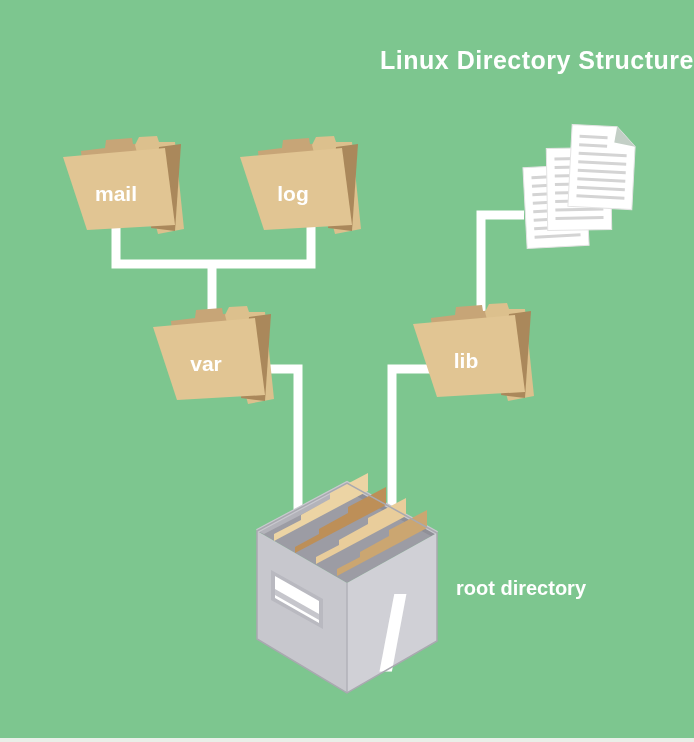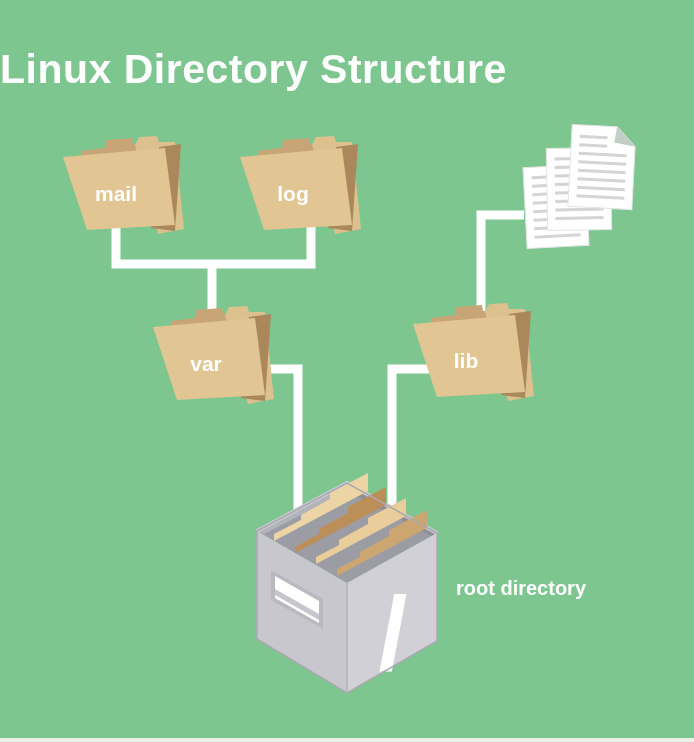--- a/index.html
+++ b/index.html
@@ -7,21 +7,21 @@
   .stage{
     position:relative;width:694px;height:742px;
     background:#7dc68f;overflow:hidden;
   }
   .bottom-strip{
     position:absolute;left:0;bottom:0;width:694px;height:4px;
     background:#e9efe8;
   }
   .title{
     position:absolute;top:46px;left:0;width:694px;
-    text-align:left;color:#ffffff;font-size:41px;font-weight:bold;
+    text-align:right;color:#ffffff;font-size:25px;font-weight:bold;
     letter-spacing:.5px;
   }
   .connectors{position:absolute;left:0;top:0;z-index:1;}
   .icon{position:absolute;z-index:2;}
   .caption{
     position:absolute;z-index:3;color:#ffffff;font-weight:bold;
     font-size:20px;white-space:nowrap;
   }
   .caption.library{left:500px;top:259px;width:160px;text-align:center;}
   .caption.root{left:456px;top:577px;}

